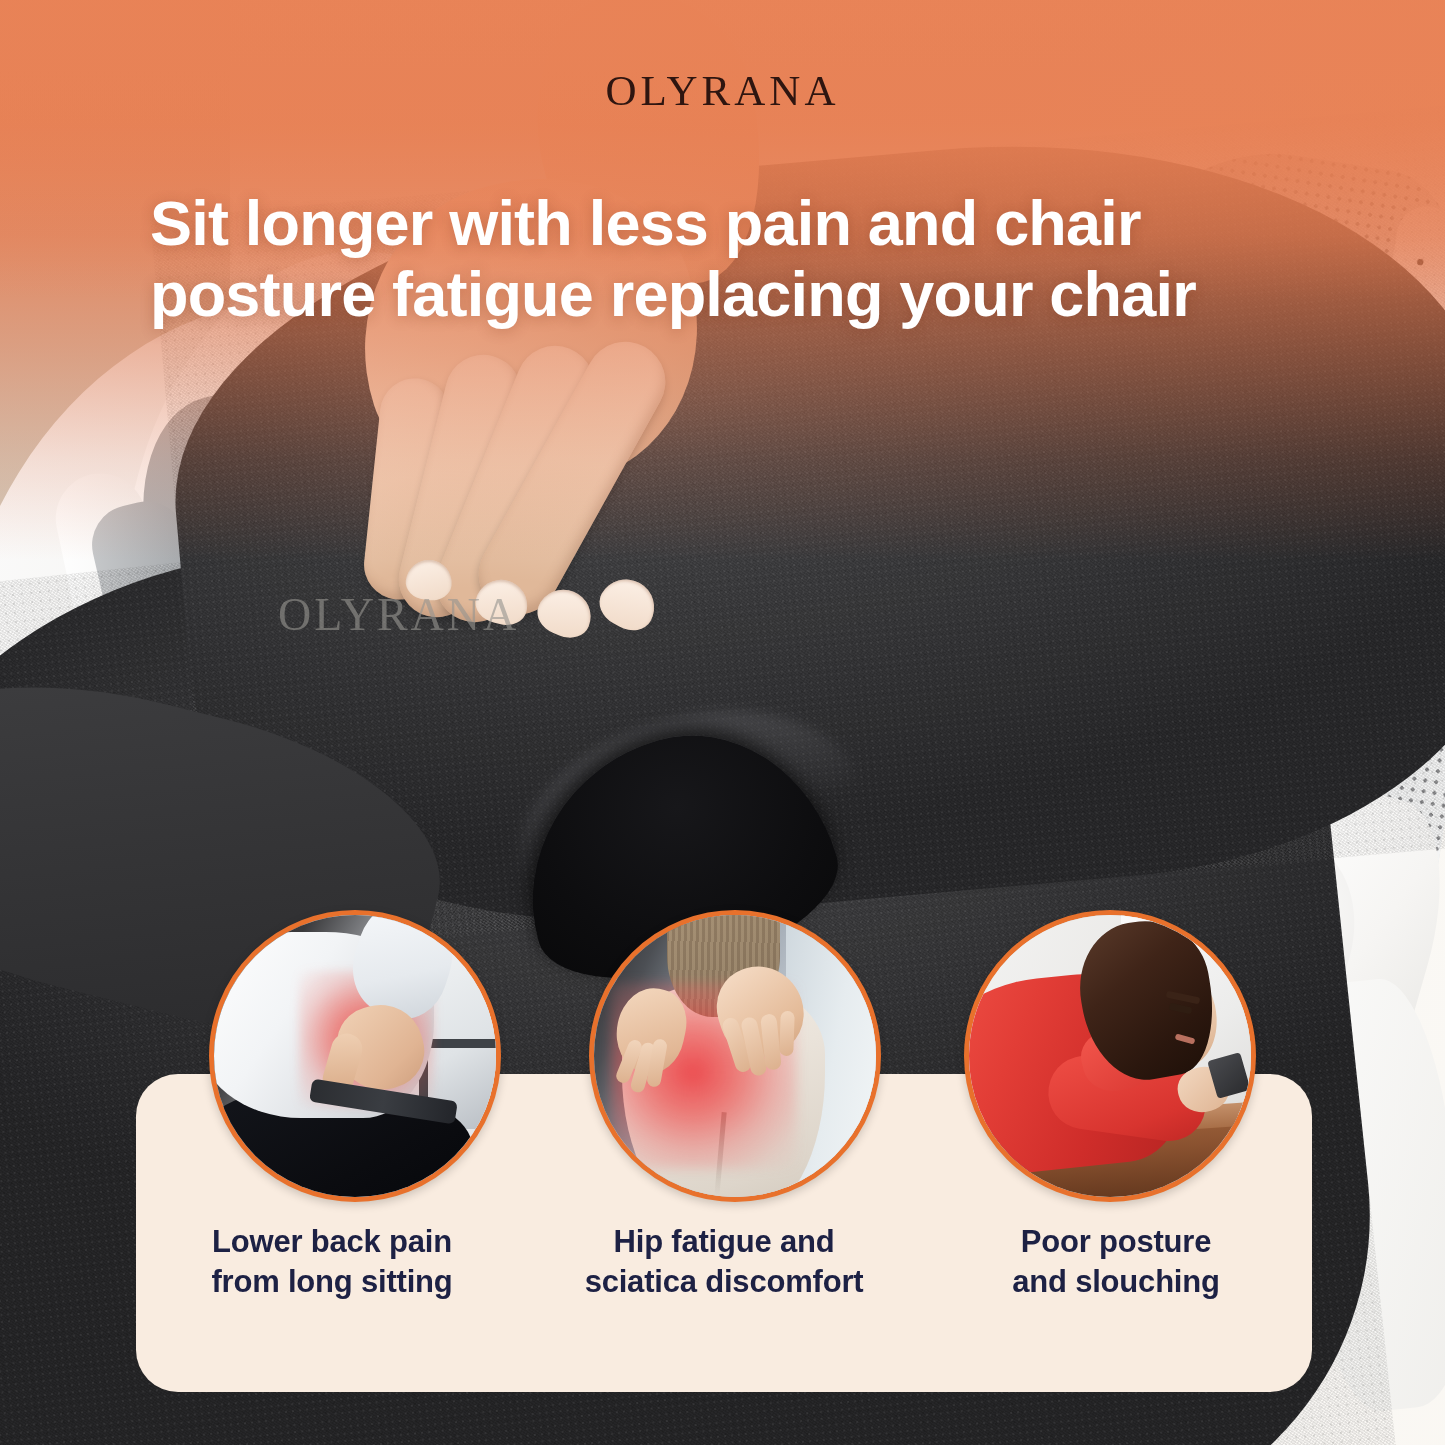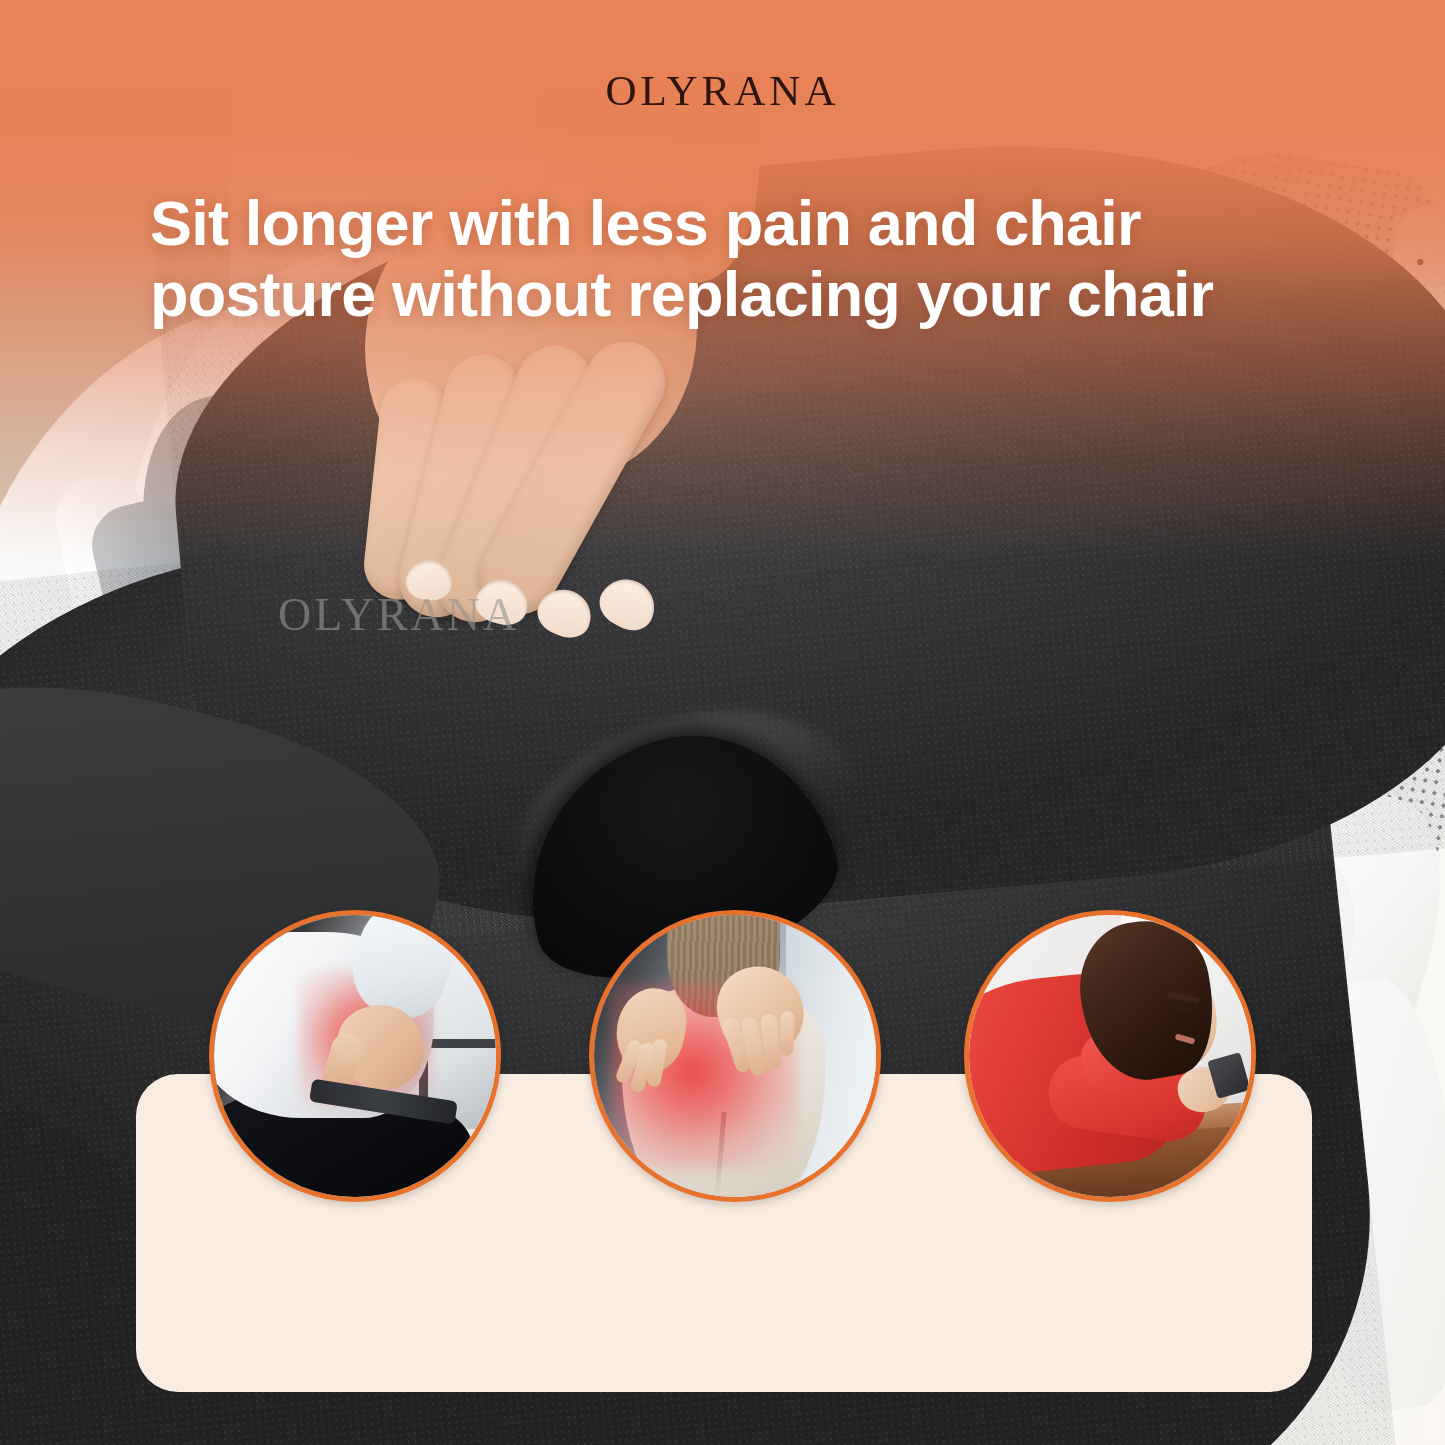--- a/index.html
+++ b/index.html
@@ -455,21 +455,21 @@
     </div>
   </div>
 
   <div class="orange-wash"></div>
   <div class="orange-wash2"></div>
 
   <div class="logo">OLYRANA</div>
 
   <div class="headline">
     <div>Sit longer with less pain and chair</div>
-    <div>posture without replacing your chair</div>
+    <div>posture fatigue replacing your chair</div>
   </div>
 
   <div class="watermark">OLYRANA</div>
 
   <div class="panel"></div>
 
   <div class="circles">
 
     <div class="circ c1">
       <div class="inner">
@@ -520,14 +520,28 @@
         <div class="s3-hair"></div>
         <div class="s3-brow"></div>
         <div class="s3-eye"></div>
         <div class="s3-lip"></div>
         <div class="s3-hand"></div>
         <div class="s3-phone"></div>
       </div>
     </div>
   </div>
 
+  <div class="captions">
+    <div class="cap">
+      <span>Lower back pain</span>
+      <span>from long sitting</span>
+    </div>
+    <div class="cap">
+      <span>Hip fatigue and</span>
+      <span>sciatica discomfort</span>
+    </div>
+    <div class="cap">
+      <span>Poor posture</span>
+      <span>and slouching</span>
+    </div>
+  </div>
 
 </div>
 
 </body></html>

